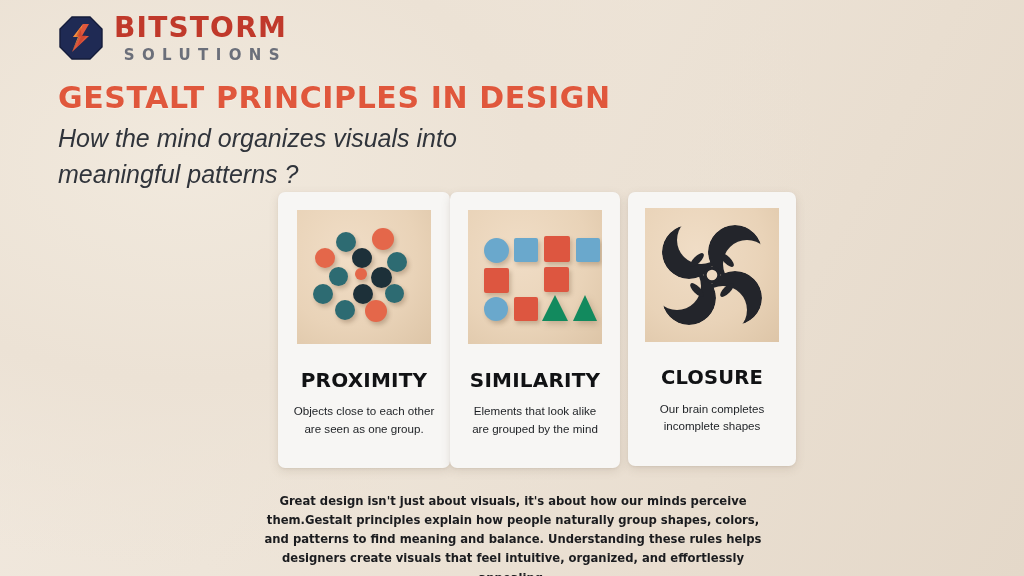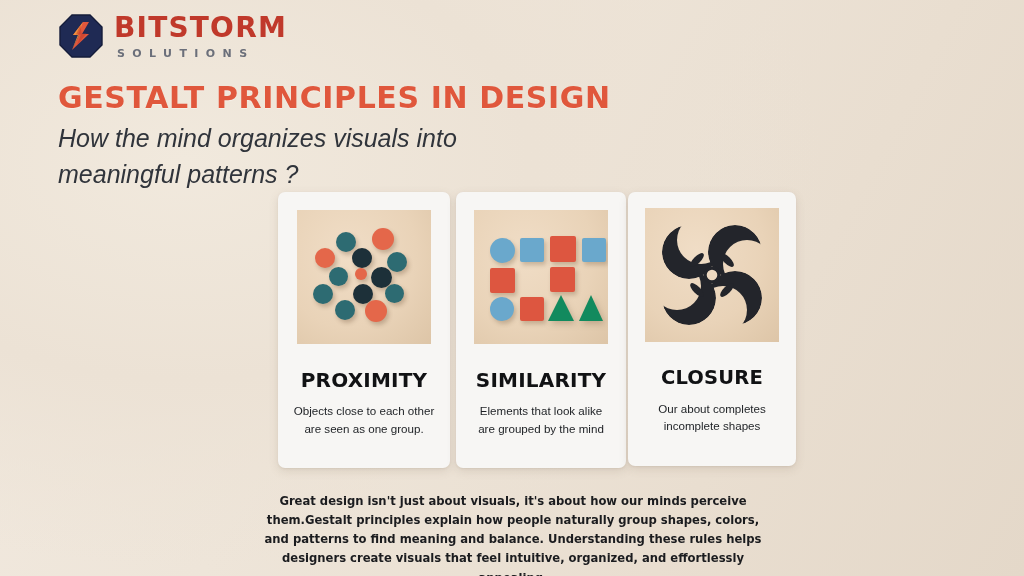--- a/index.html
+++ b/index.html
@@ -26,20 +26,21 @@
   }
 
   
   .logo-wrap {
     position: absolute;
     left: 58px;
     top: 12px;
     display: flex;
     align-items: center;
     gap: 10px;
+    text-align: right;
   }
   .logo-mark {
     width: 46px;
     height: 46px;
     position: relative;
     flex: 0 0 auto;
   }
   .logo-text-block {
     display: flex;
     flex-direction: column;
@@ -49,21 +50,21 @@
   .logo-word {
     font-size: 28px;
     font-weight: 800;
     letter-spacing: 1.2px;
     color: #c0392b;
     line-height: 1;
     position: relative;
     font-family: "DejaVu Sans", sans-serif;
   }
   .logo-sub {
-    font-size: 11px;
+    font-size: 15px;
     font-weight: 600;
     letter-spacing: 7.4px;
     color: #6b6f7a;
     line-height: 1;
     margin-top: 6px;
     margin-left: 3px;
     font-family: "DejaVu Sans", sans-serif;
   }
 
   
@@ -105,22 +106,22 @@
   .card {
     background: #f7f6f4;
     border-radius: 7px;
     box-shadow: 0 3px 10px rgba(120,100,80,0.16), 0 1px 2px rgba(120,100,80,0.10);
     display: flex;
     flex-direction: column;
     align-items: center;
     box-sizing: border-box;
   }
   .card.c0 { width: 172px; height: 276px; padding: 18px 14px 0; }
-  .card.c1 { width: 170px; height: 276px; padding: 18px 14px 0; margin-left: 6px; }
-  .card.c2 { width: 168px; height: 274px; padding: 16px 14px 0; margin-left: 2px; }
+  .card.c1 { width: 170px; height: 276px; padding: 18px 14px 0; }
+  .card.c2 { width: 168px; height: 274px; padding: 16px 14px 0; margin-left: 8px; }
 
   .card-img {
     width: 134px;
     height: 134px;
     background:
       radial-gradient(ellipse at 38% 32%, #f0ddc6 0%, #e9d3b8 58%, #ddc5a7 100%);
     position: relative;
     overflow: hidden;
     flex: 0 0 auto;
   }
@@ -277,20 +278,20 @@
               <circle cx="44" cy="90" r="27" fill="#23252b" mask="url(#cmask3)"></circle>
               <ellipse cx="52" cy="52" rx="9" ry="3.6" fill="#23252b" transform="rotate(-45 52 52)"></ellipse>
               <ellipse cx="82" cy="52" rx="9" ry="3.6" fill="#23252b" transform="rotate(45 82 52)"></ellipse>
               <ellipse cx="82" cy="82" rx="9" ry="3.6" fill="#23252b" transform="rotate(-45 82 82)"></ellipse>
               <ellipse cx="52" cy="82" rx="9" ry="3.6" fill="#23252b" transform="rotate(45 52 82)"></ellipse>
               <circle cx="67" cy="67" r="7" fill="none" stroke="#23252b" stroke-width="3.4"></circle>
             </g>
         </svg>
       </div>
       <div class="card-title">CLOSURE</div>
-      <div class="card-desc">Our about completes incomplete shapes</div>
+      <div class="card-desc">Our brain completes incomplete shapes</div>
     </div>
 
   </div>
 
   <p class="footer-para">Great design isn't just about visuals, it's about how our minds perceive them.Gestalt principles explain how people naturally group shapes, colors, and patterns to find meaning and balance. Understanding these rules helps designers create visuals that feel intuitive, organized, and effortlessly appealing.</p>
 
 </div>
 
 </body></html>

